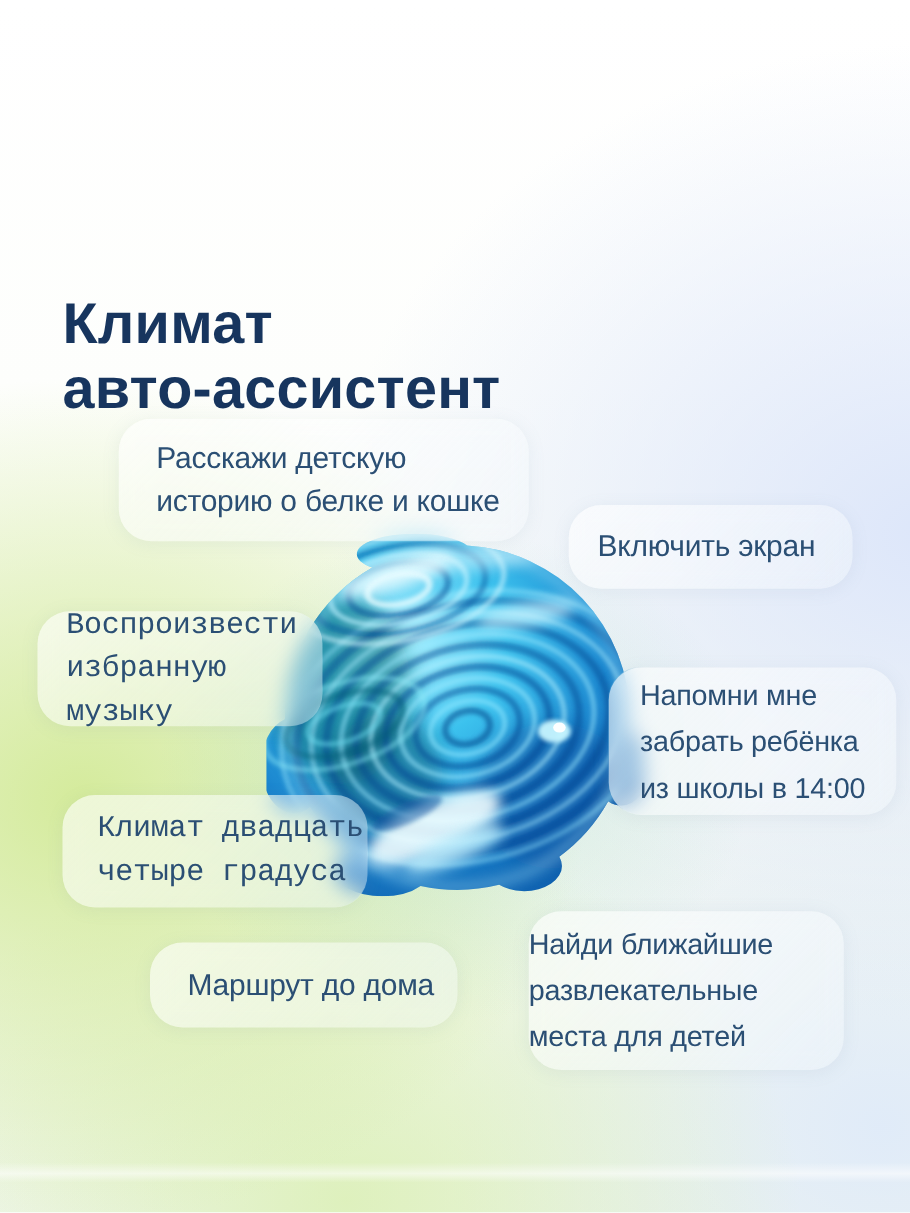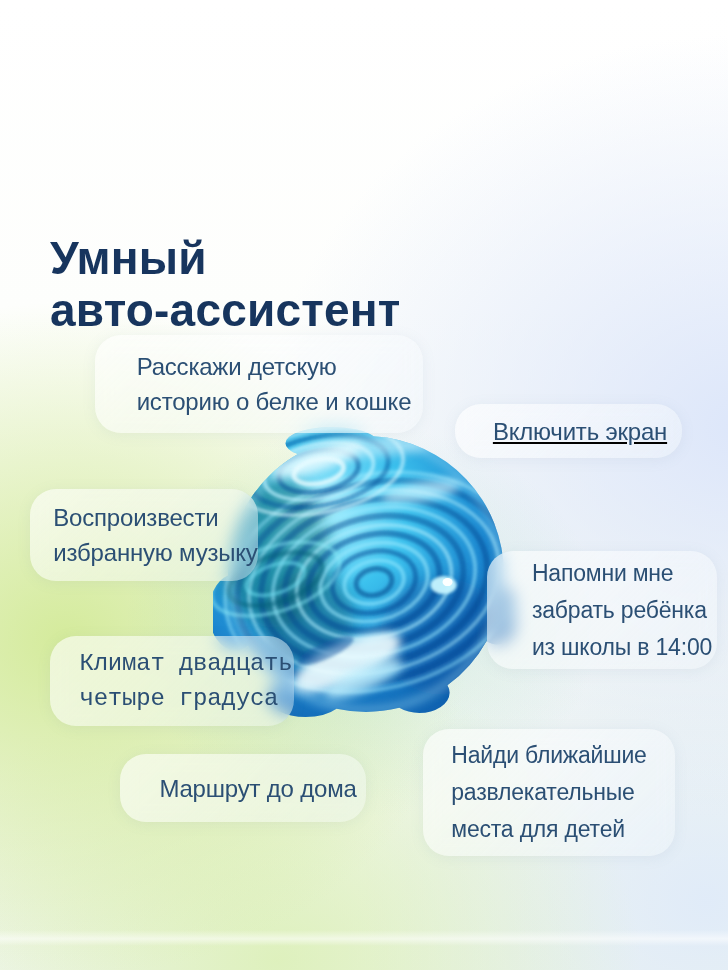--- a/index.html
+++ b/index.html
@@ -57,47 +57,46 @@
   
   .bubble {
     position: absolute;
     border-radius: 26px;
     background: linear-gradient(135deg, rgba(255,255,255,0.62), rgba(244,249,252,0.38));
     box-shadow: 0 2px 14px rgba(120, 150, 170, 0.10);
     display: flex;
     align-items: center;
     box-sizing: border-box;
     backdrop-filter: blur(8px);
-    justify-content: center;
   }
   .bubble-text {
     color: #2b4f74;
     font-size: 24px;
     line-height: 35px;
     letter-spacing: -0.2px;
     white-space: pre-line;
   }
   .lines3 .bubble-text { line-height: 37px; font-size: 23px; }
 
   .b1 { left: 95px;  top: 335px; width: 328px; height: 98px;  padding-left: 30px; }
-  .b2 { left: 455px; top: 404px; width: 227px; height: 54px;  padding-left: 23px; text-decoration: underline; }
-  .b3 { left: 30px;  top: 489px; width: 228px; height: 92px;  padding-left: 23px; }
-  .b4 { left: 487px; top: 551px; width: 230px; height: 118px; padding-left: 40px; }
+  .b2 { left: 455px; top: 404px; width: 227px; height: 67px;  padding-left: 23px; }
+  .b3 { left: 30px;  top: 489px; width: 228px; height: 92px;  padding-left: 23px; font-family: Liberation Mono, monospace; }
+  .b4 { left: 487px; top: 534px; width: 230px; height: 118px; padding-left: 25px; }
   .b5 { left: 50px;  top: 636px; width: 244px; height: 90px;  padding-left: 28px; font-family: Liberation Mono, monospace; }
   .b6 { left: 120px; top: 754px; width: 246px; height: 68px;  padding-left: 30px; }
   .b7 { left: 423px; top: 729px; width: 252px; height: 127px; }
 </style>
 </head>
 <body>
 
 <div class="backdrop"></div>
 
 <div class="title-block">
   <br>
-  <span>Умный
+  <span>Климат
 авто-ассистент</span>
 </div>
 
 <svg class="orb" viewBox="0 0 300 300" aria-hidden="true">
   <defs>
     <radialGradient id="orbBase" cx="38%" cy="30%" r="78%">
       <stop offset="0%" stop-color="#a4efff"></stop>
       <stop offset="33%" stop-color="#3cc2ee"></stop>
       <stop offset="68%" stop-color="#1b86cf"></stop>
       <stop offset="100%" stop-color="#0f5cab"></stop>

